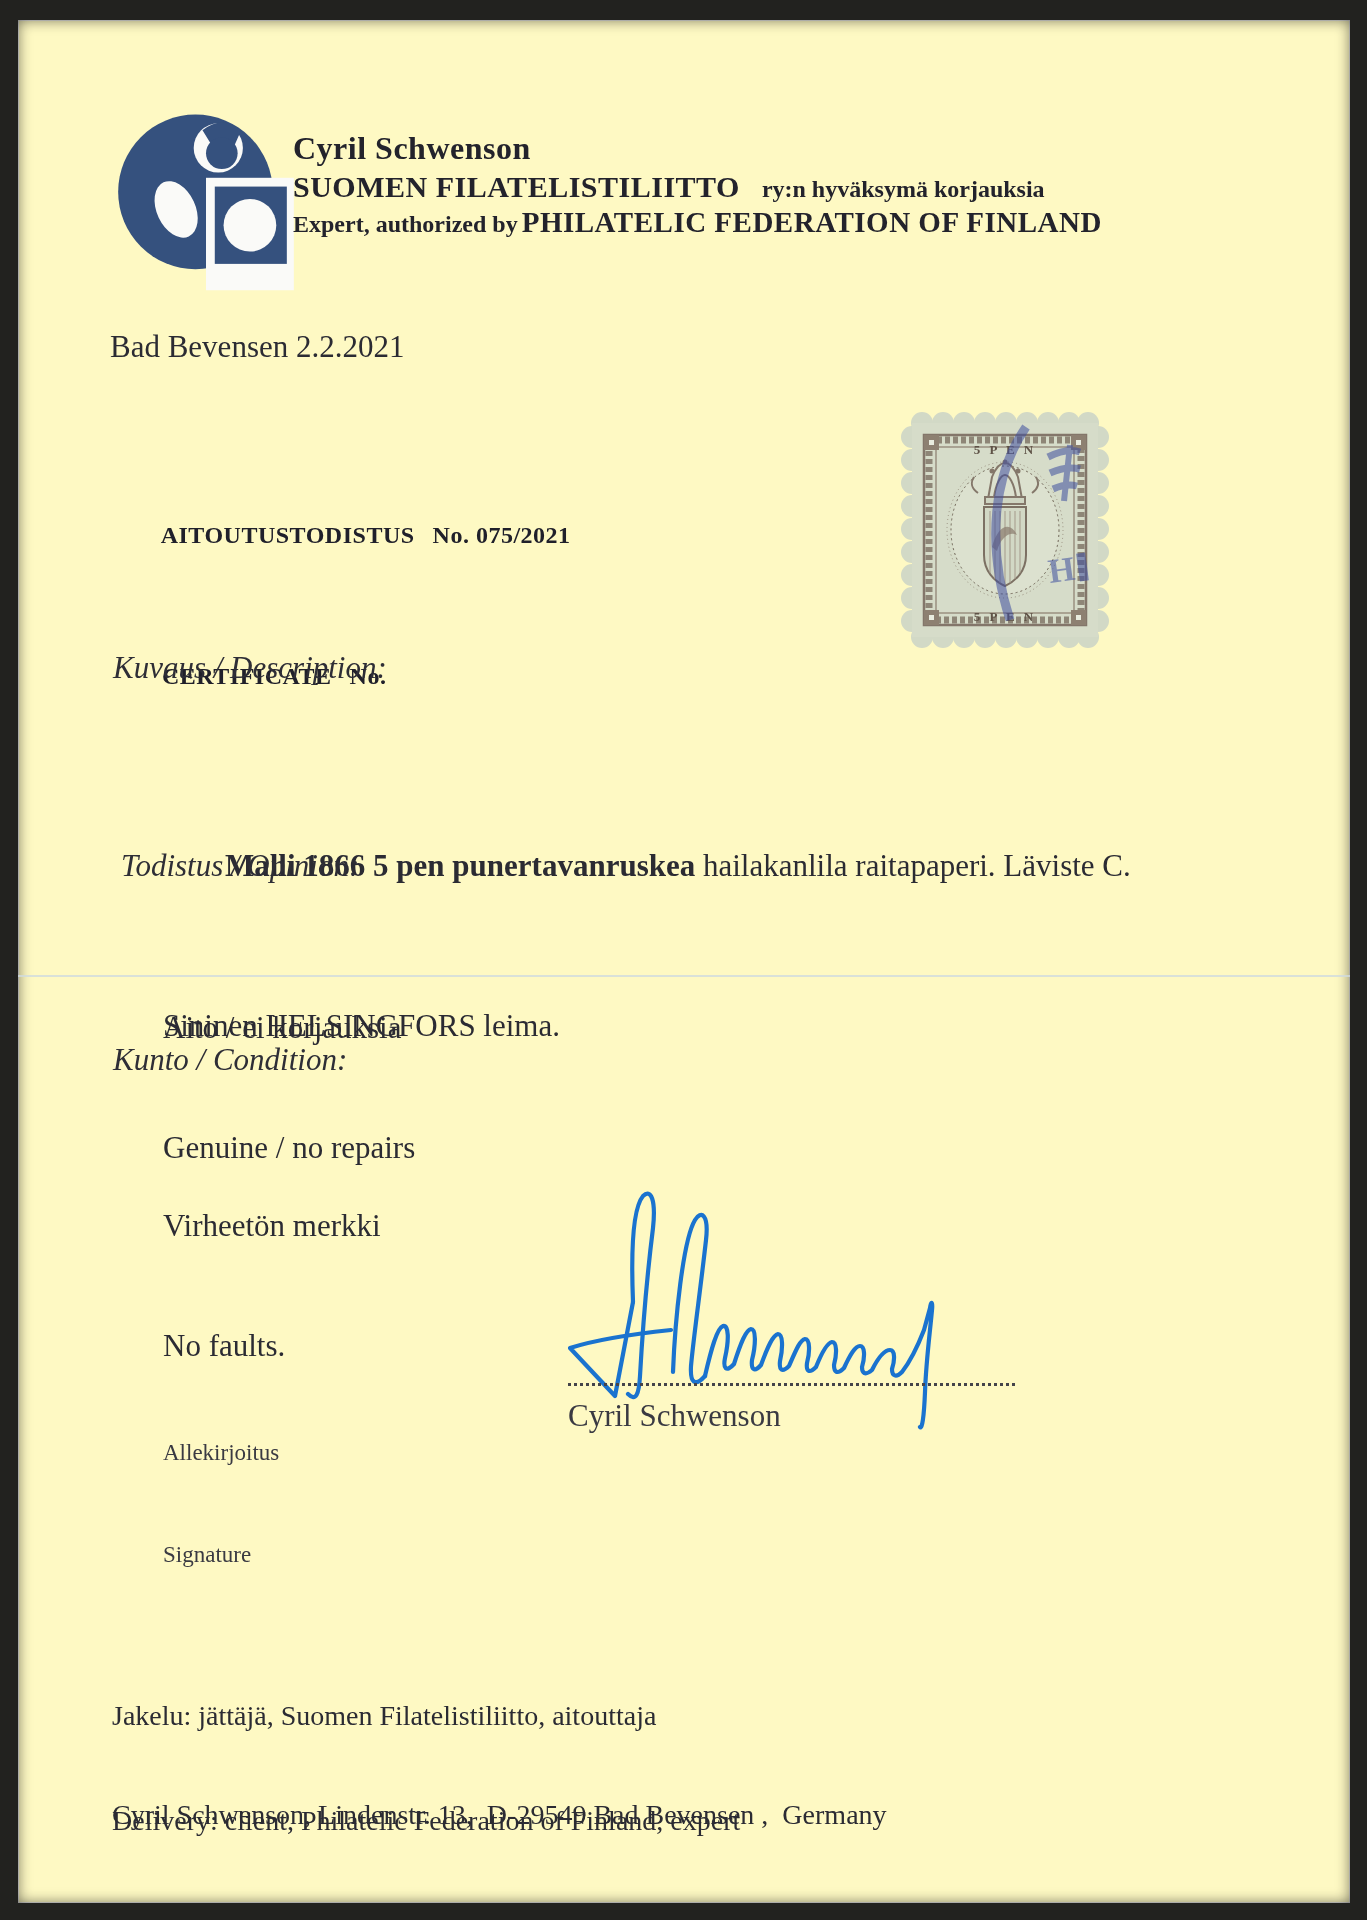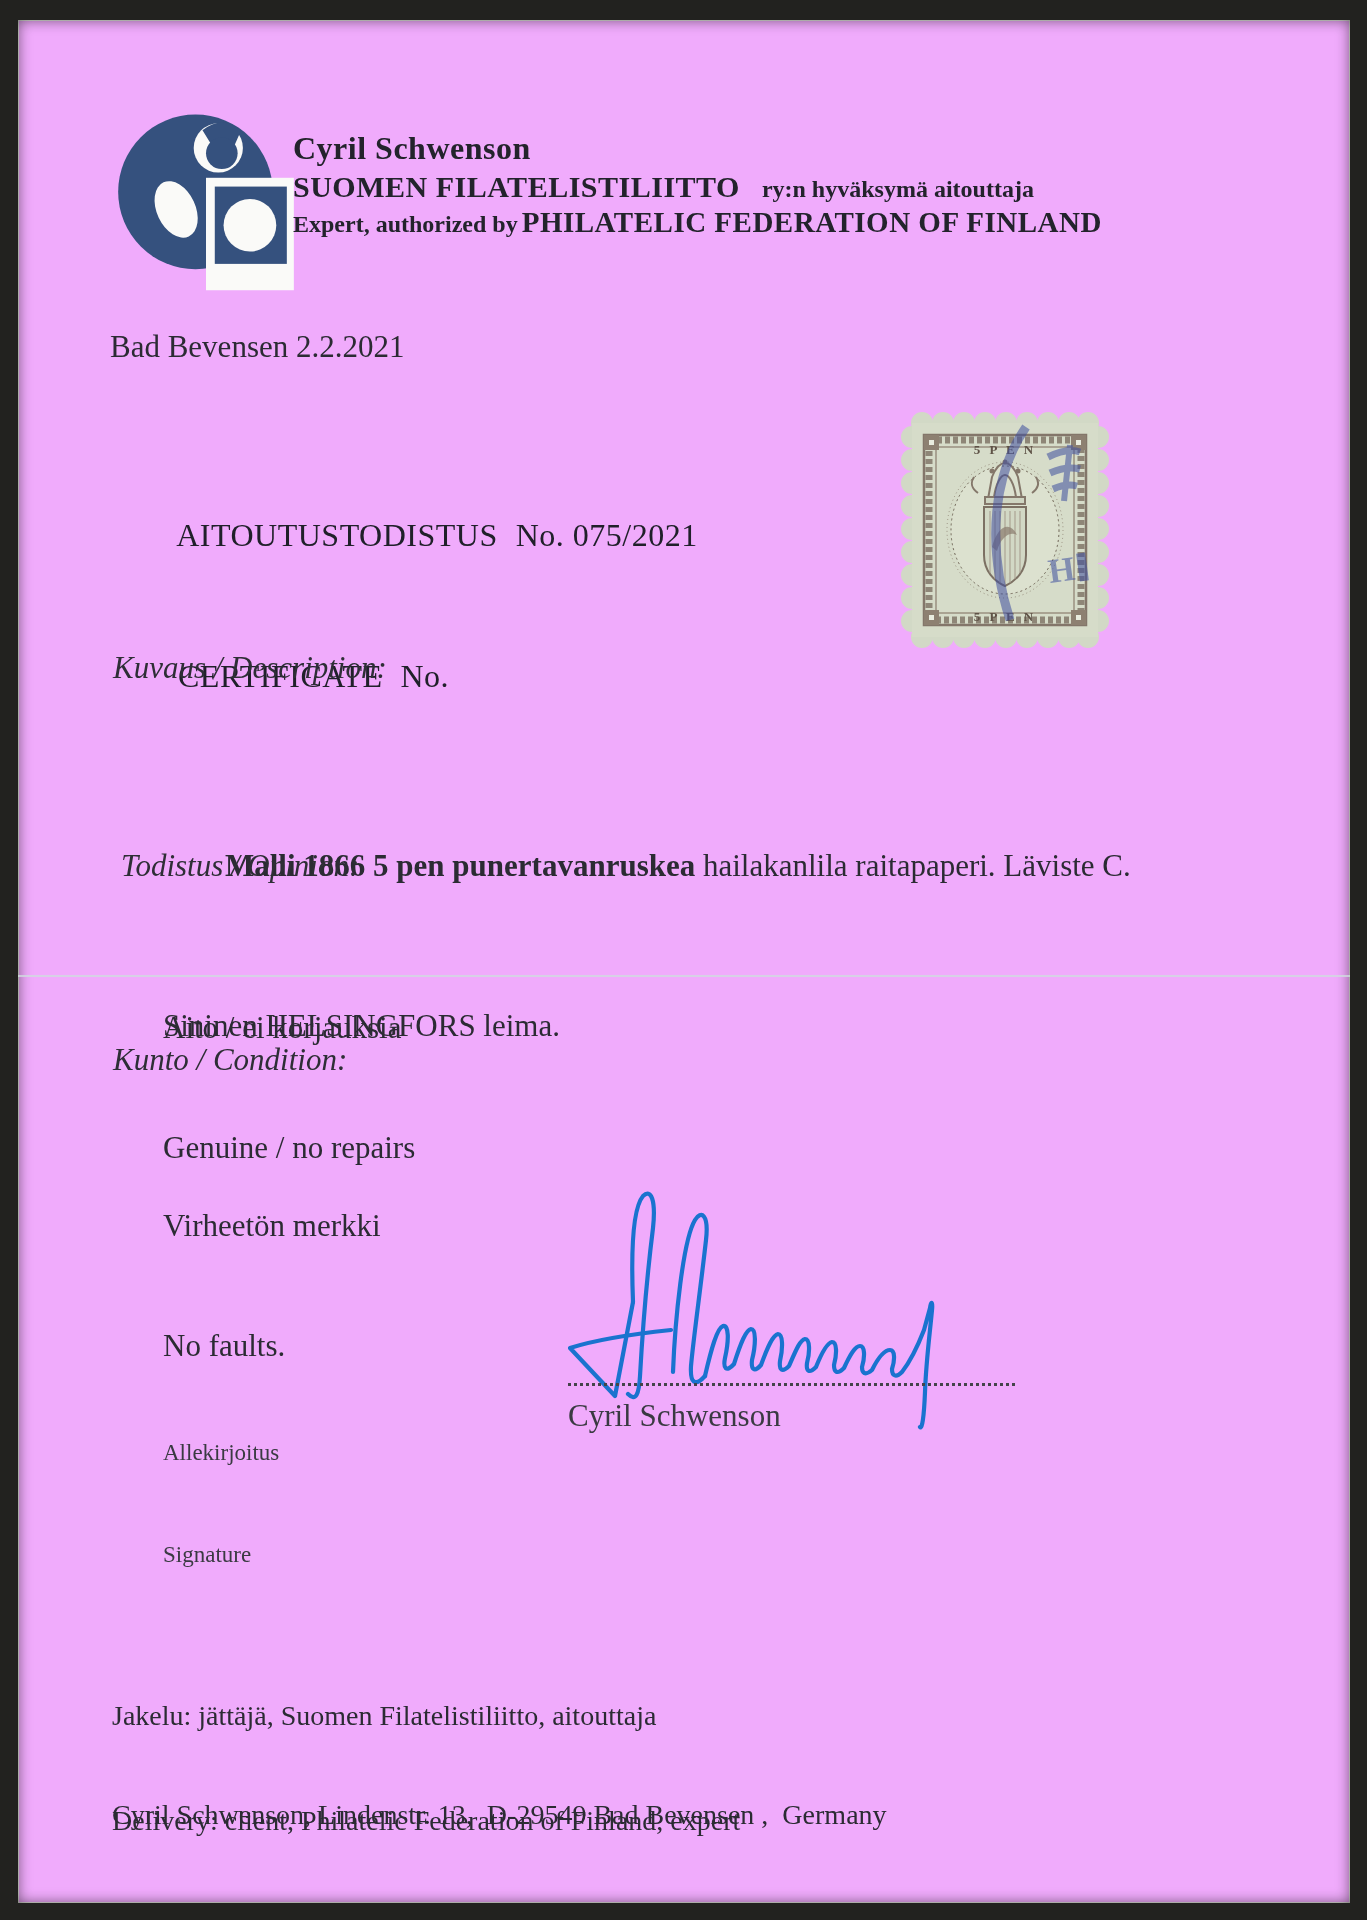--- a/index.html
+++ b/index.html
@@ -4,32 +4,32 @@
 <style>
   * { margin:0; padding:0; box-sizing:border-box; }
   html,body { background:#151513; }
   .scene {
     position:relative; width:1367px; height:1920px;
     background:#22221f; overflow:hidden;
     font-family:"Liberation Serif", serif;
   }
   .paper {
     position:absolute; left:18px; top:20px; width:1332px; height:1883px;
-    background:#f0abfc;
+    background:#fef9c3;
     box-shadow:0 0 14px rgba(0,0,0,.55) inset, 0 0 0 1px #e7e7e2 inset;
   }
   .abs { position:absolute; }
   .txt { color:#2b2b33; font-size:31px; line-height:38px; white-space:pre; }
   .small { font-size:23px; line-height:34px; }
   .italic-head { font-style:italic; font-size:31px; color:#2e2e36; }
   .bold { font-weight:bold; }
   .hdr-name { font-weight:bold; font-size:32px; color:#23232c; letter-spacing:.5px; }
   .hdr-big { font-weight:bold; font-size:30px; color:#23232c; letter-spacing:.5px;margin-top:32px; }
   .hdr-small { font-weight:bold; font-size:24px; color:#23232c; }
-  .certline { font-weight:normal; font-size:32px; color:#20202a; letter-spacing:.5px; white-space:pre; }
+  .certline { font-weight:bold; font-size:24px; color:#20202a; letter-spacing:.5px; white-space:pre; }
   .fold-line { left:0; top:955px; width:1332px; height:2px; background:#cfdbdf; opacity:.8; }
   .dotted-line {
     left:550px; top:1357px; width:447px; height:9px;
     border-bottom:3px dotted #44444a;
   }
   .sig-name { font-size:31px; color:#3a3a42; }
   .gap { display:inline-block; width:22px; }
 </style>
 </head>
 <body>
@@ -44,21 +44,21 @@
       <circle cx="59" cy="28" r="9" fill="#35517e"></circle>
       <ellipse cx="33" cy="60" rx="11" ry="17" transform="rotate(-25 33 60)" fill="#fafaf8"></ellipse>
       <rect x="50" y="42" width="50" height="64" fill="#fafaf8"></rect>
       <rect x="55" y="47" width="41" height="44" fill="#35517e"></rect>
       <circle cx="75" cy="69" r="15" fill="#fafaf8"></circle>
     </svg>
 
     <div class="abs" style="left:275px; top:110px;">
       <div class="hdr-name">Cyril Schwenson</div>
       <div style="margin-top:3px;">
-        <span class="hdr-big">SUOMEN FILATELISTILIITTO</span><span class="gap"></span><span class="hdr-small">ry:n hyväksymä aitouttaja</span>
+        <span class="hdr-big">SUOMEN FILATELISTILIITTO</span><span class="gap"></span><span class="hdr-small">ry:n hyväksymä korjauksia</span>
       </div>
       <div style="margin-top:2px;">
         <span class="hdr-small">Expert, authorized by</span>
         <span class="hdr-big" style="font-size:29px;">PHILATELIC FEDERATION OF FINLAND</span>
       </div>
     </div>
 
     <div class="abs txt" style="left:92px; top:308px;">Bad Bevensen 2.2.2021</div>
 
     <div class="abs" style="left:92px; top:445px;">

